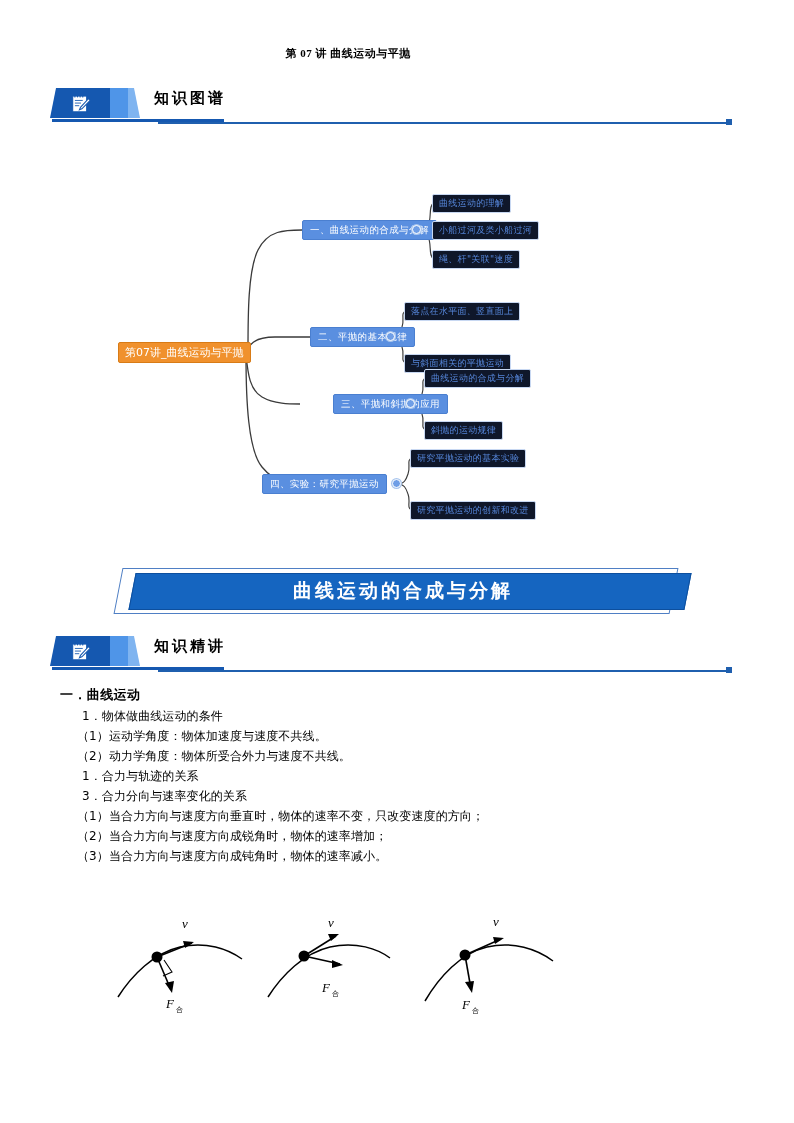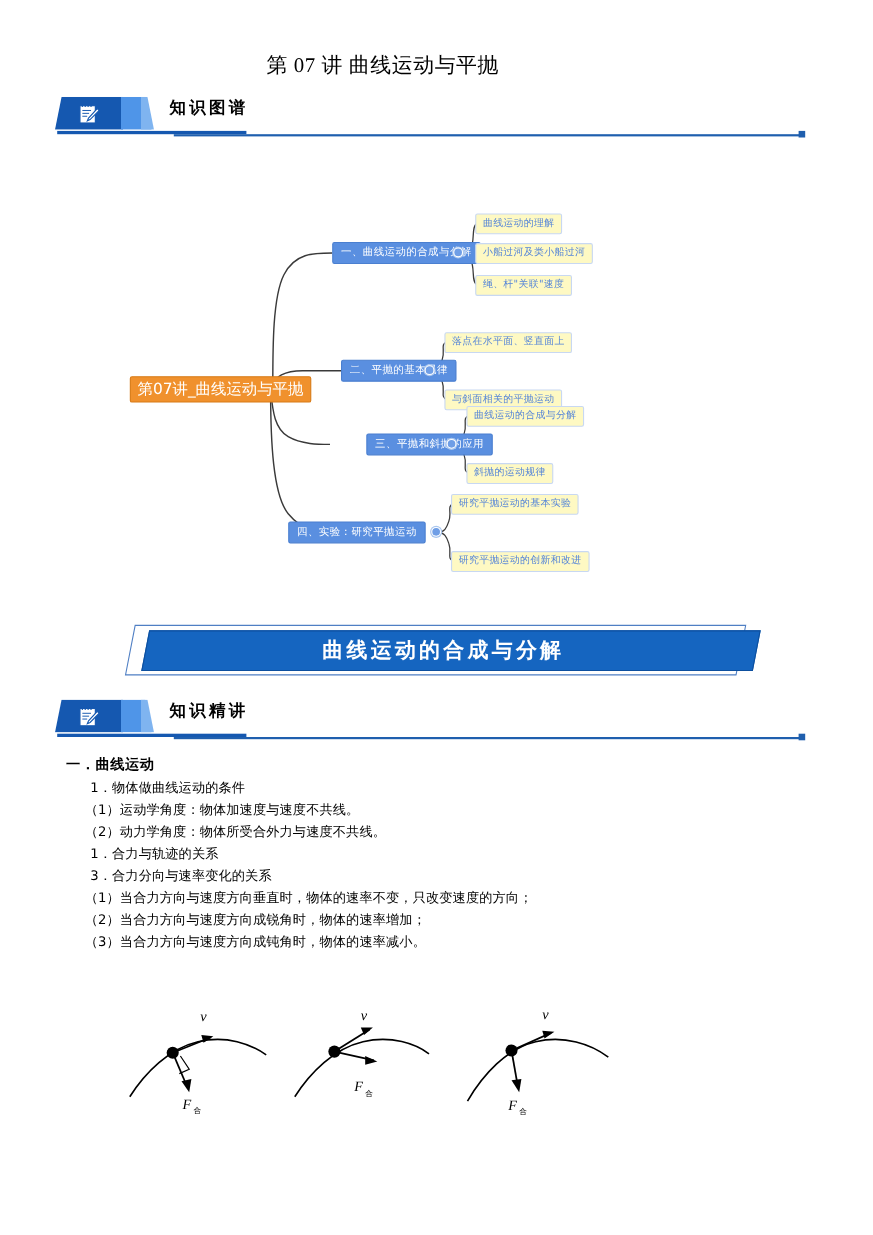--- a/index.html
+++ b/index.html
@@ -14,22 +14,22 @@
     overflow: hidden;
   }
 
   
   .page-title {
     position: absolute;
     top: 46px;
     left: 0;
     width: 696px;
     text-align: center;
-    font-size: 19px;
-    font-weight: normal;
+    font-size: 11px;
+    font-weight: bold;
     font-family: "Liberation Serif", "DejaVu Serif", serif;
     letter-spacing: 0.5px;
   }
 
   
   .kbanner { position: absolute; left: 50px; height: 40px; width: 680px; text-decoration: underline; }
   .kbanner .tab-dark {
     position: absolute; left: 0; top: 2px;
     width: 62px; height: 30px;
     background: #1558b0;
@@ -81,35 +81,35 @@
     font-family: "DejaVu Sans", "Liberation Sans", sans-serif;
     white-space: nowrap;
     line-height: 1;
     display: flex;
     align-items: center;
   }
   .mm-root {
     background: #f0912d;
     border: 1px solid #d87b16;
     color: #ffffff;
-    font-size: 14px;
+    font-size: 11px;
     padding: 4px 6px;
     border-radius: 2px;
   }
   .mm-branch {
     background: #5a8fe0;
     border: 1px solid #4a7fd0;
     color: #ffffff;
     font-size: 9.5px;
     padding: 4px 7px;
     border-radius: 2px;
     letter-spacing: 0.4px;
   }
   .mm-leaf {
-    background: #fef9c3;
+    background: #0f172a;
     border: 1px solid #c8d8f2;
     color: #5585d8;
     font-size: 9px;
     padding: 4px 6px;
     border-radius: 2px;
     letter-spacing: 0.3px;
   }
   .mm-dot {
     position: absolute;
     width: 9px; height: 9px;

